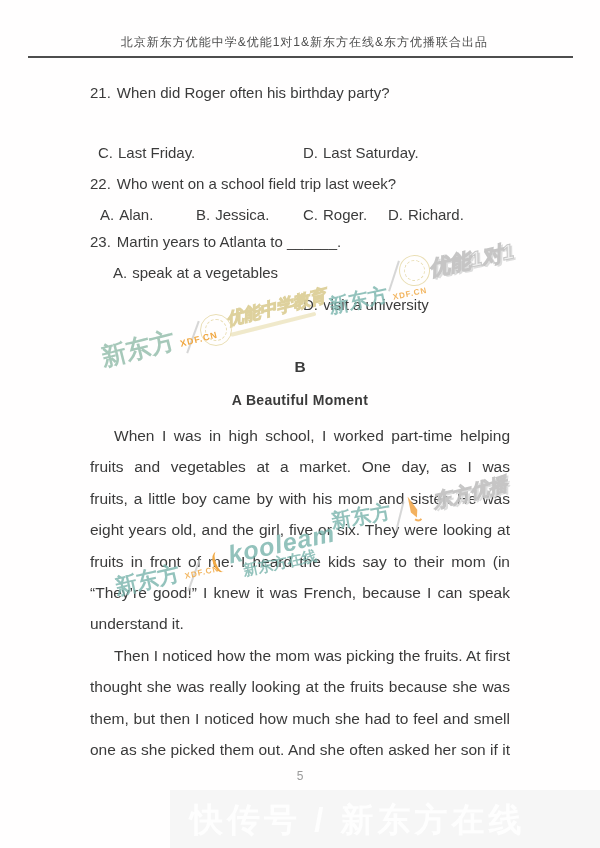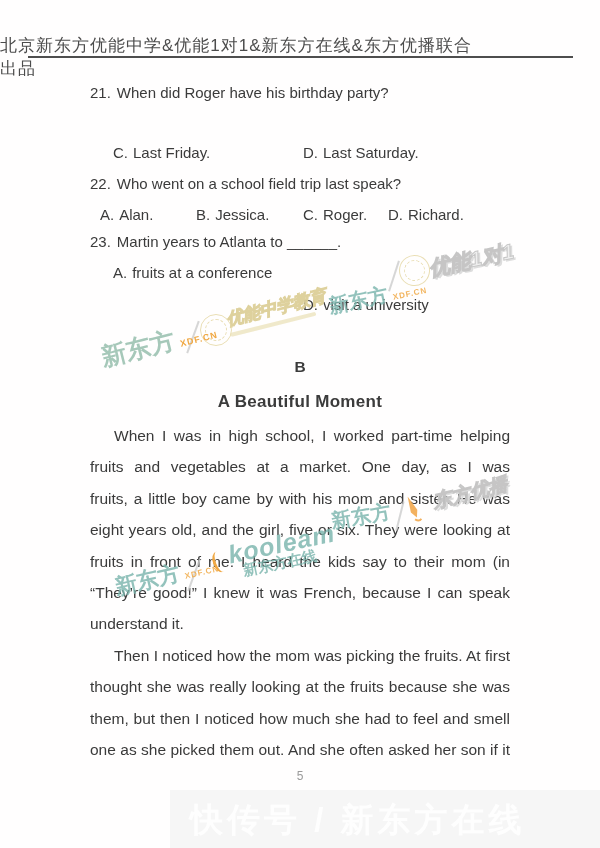--- a/index.html
+++ b/index.html
@@ -1,34 +1,34 @@
 <!DOCTYPE html>
 <html><head>
 <meta charset="utf-8">
 <style>
   html,body{margin:0;padding:0;background:#ffffff;}
   .page{
     position:relative;width:600px;height:848px;overflow:hidden;background:#fffefe;
     font-family:"Liberation Sans","DejaVu Sans",sans-serif;color:#3b3b3b;
   }
   
-  .hdr-title{position:absolute;top:34px;left:0;width:488px;text-align:left;
-    font-size:17px;color:#4c4c4c;letter-spacing:1px;}
+  .hdr-title{position:absolute;top:34px;left:0;width:488px;text-align:right;
+    font-size:12px;color:#4c4c4c;letter-spacing:1px;}
   .hdr-rule{position:absolute;top:56px;left:28px;width:545px;height:2px;background:#4e4e4e;}
   
   .qline{position:absolute;left:90px;width:440px;font-size:15px;white-space:nowrap;}
   .qnum{margin-right:6px;margin-top:35px;}
   .optrow{position:absolute;left:90px;width:460px;height:20px;font-size:15px;}
   .opt{position:absolute;top:0;white-space:nowrap;}
   .opt .lbl{margin-right:5px;}
   
   .sec-letter{position:absolute;left:90px;width:420px;text-align:center;
     font-size:15.5px;font-weight:bold;}
   .sec-title{position:absolute;left:90px;width:420px;text-align:center;
-    font-size:17px;font-weight:bold;letter-spacing:.3px;}
+    font-size:14px;font-weight:bold;letter-spacing:.3px;}
   
   .passage{position:absolute;left:90px;top:420px;width:420px;font-size:15.5px;color:#3a3a3a;}
   .pline{height:31.4px;line-height:31.4px;text-align:justify;text-align-last:justify;
     white-space:normal;overflow:hidden;}
   .pline.indent{text-indent:24px;}
   .pline.nojust{text-align-last:left;}
   
   .pageno{position:absolute;top:769px;left:90px;width:420px;text-align:center;
     font-size:12px;color:#9a9a9a;}
   
@@ -57,42 +57,42 @@
 </style>
 </head>
 <body>
 
 <div class="page">
 
   <div class="hdr-title">北京新东方优能中学&amp;优能1对1&amp;新东方在线&amp;东方优播联合出品</div>
   <div class="hdr-rule"></div>
 
   <div class="qline" style="top:84px">
-    <span class="qnum">21.</span><span>When did Roger have his birthday party?</span>
+    <span class="qnum">21.</span><span>When did Roger often his birthday party?</span>
   </div>
   <div class="optrow" style="top:144px">
-    <span class="opt" style="left:23px"><span class="lbl">C.</span><span>Last Friday.</span></span>
+    <span class="opt" style="left:8px"><span class="lbl">C.</span><span>Last Friday.</span></span>
     <span class="opt" style="left:213px"><span class="lbl">D.</span><span>Last Saturday.</span></span>
   </div>
 
   <div class="qline" style="top:175px">
-    <span class="qnum">22.</span><span>Who went on a school field trip last speak?</span>
+    <span class="qnum">22.</span><span>Who went on a school field trip last week?</span>
   </div>
   <div class="optrow" style="top:206px">
     <span class="opt" style="left:10px"><span class="lbl">A.</span><span>Alan.</span></span>
     <span class="opt" style="left:106px"><span class="lbl">B.</span><span>Jessica.</span></span>
     <span class="opt" style="left:213px"><span class="lbl">C.</span><span>Roger.</span></span>
     <span class="opt" style="left:298px"><span class="lbl">D.</span><span>Richard.</span></span>
   </div>
 
   <div class="qline" style="top:233px">
     <span class="qnum">23.</span><span>Martin years to Atlanta to ______.</span>
   </div>
   <div class="optrow" style="top:264px">
-    <span class="opt" style="left:23px"><span class="lbl">A.</span><span>fruits at a conference</span></span>
+    <span class="opt" style="left:23px"><span class="lbl">A.</span><span>speak at a vegetables</span></span>
   </div>
   <div class="optrow" style="top:296px">
     <span class="opt" style="left:213px"><span class="lbl">D.</span><span>visit a university</span></span>
   </div>
 
   <div class="sec-letter" style="top:358px">B</div>
   <div class="sec-title" style="top:392px">A Beautiful Moment</div>
 
   <div class="passage">
     <div class="pline indent">When I was in high school, I worked part-time helping Dad sell</div>

